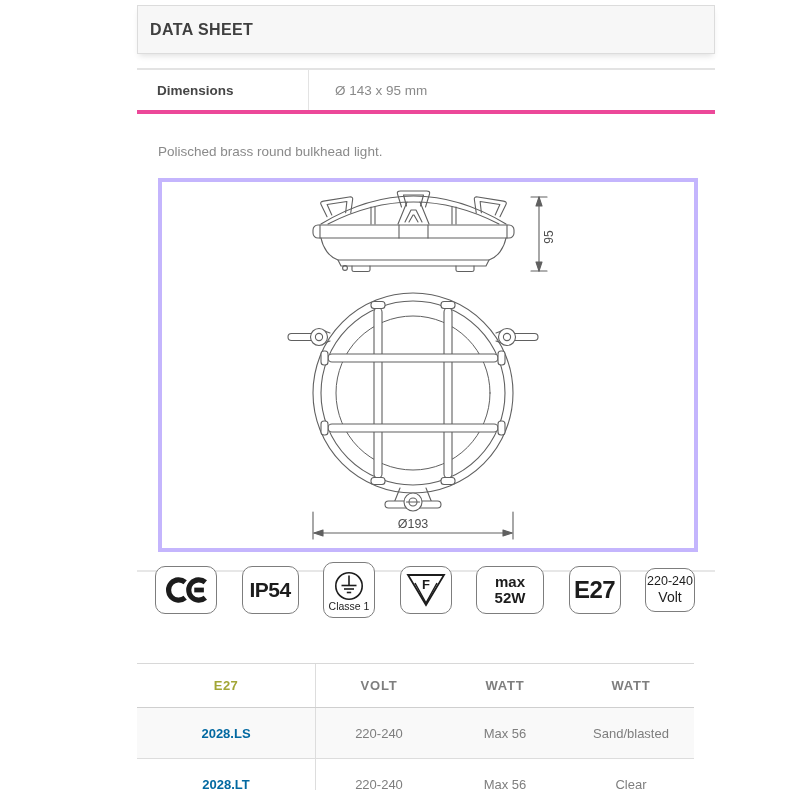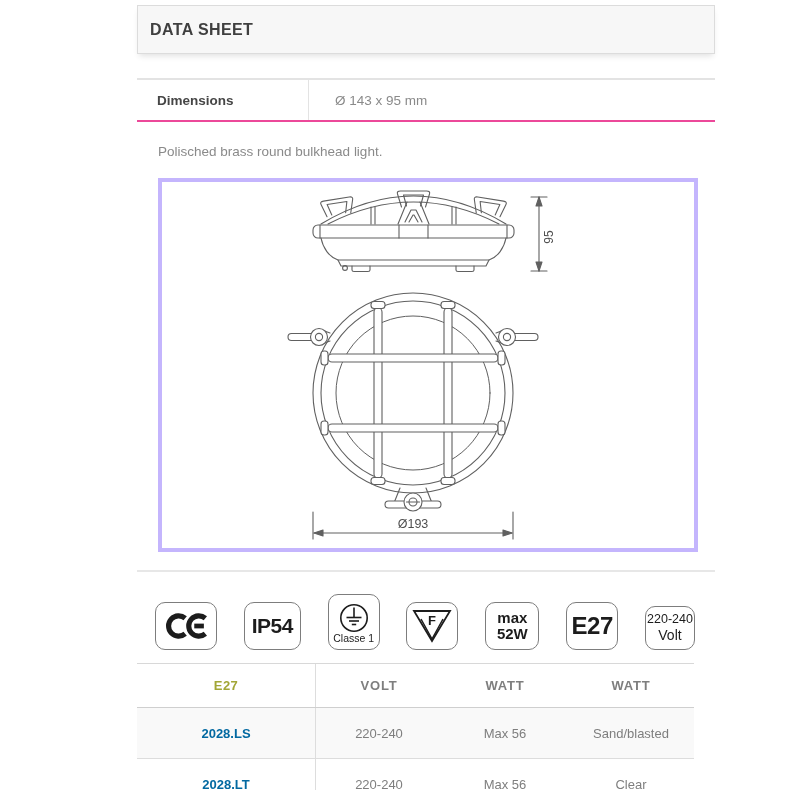--- a/index.html
+++ b/index.html
@@ -5,45 +5,45 @@
   html,body{margin:0;padding:0;background:#ffffff;}
   #page{position:relative;width:790px;height:790px;background:#ffffff;overflow:hidden;
         font-family:Liberation Sans, sans-serif;margin-left:17px;}
   
   .header-box{position:absolute;left:120px;top:5px;width:576px;height:47px;
               background:#f7f7f7;border:1px solid #dcdcdc;
               box-shadow:0 4px 6px -2px rgba(0,0,0,0.12);
               display:flex;align-items:center;}
   .header-box .title{padding-left:12px;font-size:16px;font-weight:bold;color:#3f3f3f;letter-spacing:0.4px;}
   
-  .dims-row{position:absolute;left:120px;top:78px;width:578px;height:40px;
-            border-top:2px solid #e3e3e3;border-bottom:2px solid #ec4899;
+  .dims-row{position:absolute;left:120px;top:68px;width:578px;height:40px;
+            border-top:2px solid #e3e3e3;border-bottom:4px solid #ec4899;
             display:flex;align-items:stretch;background:#fff;}
   .dims-label{width:172px;display:flex;align-items:center;padding-left:20px;box-sizing:border-box;
               font-size:13.5px;font-weight:bold;color:#464646;border-right:1px solid #e3e3e3;}
   .dims-value{flex:1;display:flex;align-items:center;padding-left:26px;font-size:13.5px;color:#8a8a8a;}
   
   .description{position:absolute;left:141px;top:144px;font-size:13.5px;color:#8a8a8a;}
   
   .drawing-box{position:absolute;left:141px;top:178px;width:532px;height:366px;
                border:4px solid #c4b5fd;background:#fff;}
   
   .divider{position:absolute;left:120px;top:570px;width:578px;border-top:2px solid #e7e7e7;}
   
-  .icons{position:absolute;left:138px;top:590px;width:540px;height:60px;
-         display:flex;justify-content:space-between;align-items:flex-end;}
+  .icons{position:absolute;left:138px;top:560px;width:540px;height:60px;
+         display:flex;justify-content:space-between;align-items:center;}
   .icon-box{box-sizing:border-box;border:1.6px solid #7d7d7d;border-radius:10px;background:#fff;
             display:flex;flex-direction:column;align-items:center;justify-content:center;
             color:#1c1c1c;text-align:center;}
   .icon-ce{width:62px;height:48px;}
   .icon-ip{width:57px;height:48px;font-size:21px;font-weight:bold;letter-spacing:-0.5px;}
   .icon-classe{width:52px;height:56px;padding-top:2px;}
   .icon-classe .classe-label{font-size:10.5px;margin-top:-1px;}
   .icon-f{width:52px;height:48px;}
-  .icon-maxw{width:54px;height:48px;font-size:15px;font-weight:bold;line-height:1.1;}
+  .icon-maxw{width:68px;height:48px;font-size:15px;font-weight:bold;line-height:1.1;}
   .icon-e27{width:52px;height:48px;font-size:24px;font-weight:bold;letter-spacing:-0.5px;}
   .icon-volt{width:50px;height:44px;font-size:12.5px;line-height:1.2;}
   .icon-volt .volt-line2{font-size:14px;}
   
   .spec-table{position:absolute;left:120px;top:663px;width:557px;font-size:13px;}
   .t-row{display:flex;align-items:center;}
   .t-head{height:43px;border-top:1px solid #d8d8d8;border-bottom:1px solid #cfcfcf;}
   .t-body1{height:50px;border-bottom:1px solid #dddddd;background:#f9f9f9;}
   .t-body2{height:50px;background:#ffffff;}
   .t-cell{box-sizing:border-box;text-align:center;}

